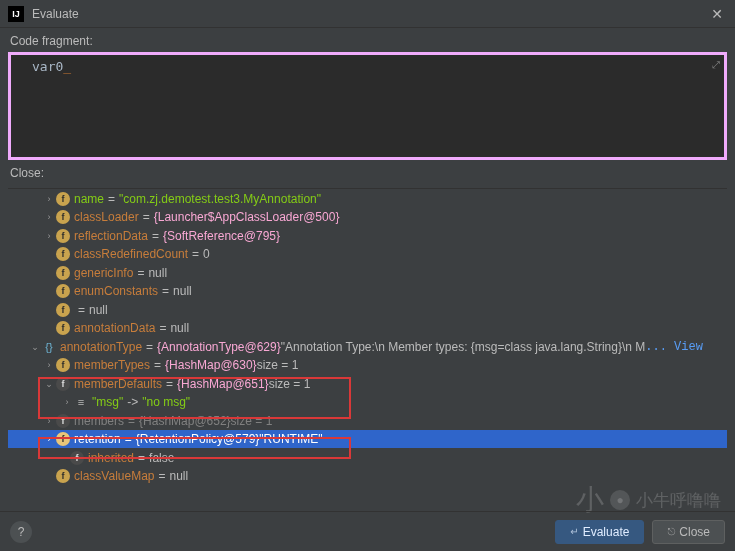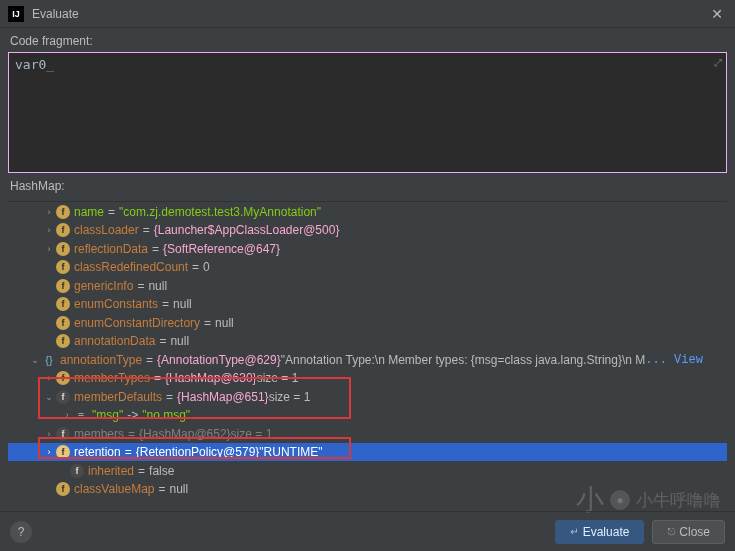--- a/index.html
+++ b/index.html
@@ -29,24 +29,24 @@
   color: #fff;
 }
 .title-text { flex: 1; color: #bbbbbb; }
 .close-x { color: #bbbbbb; font-size: 14px; cursor: pointer; padding: 0 4px; }
 
 .label-row { padding: 6px 10px 4px; color: #bbbbbb; }
 
 .code-area {
   margin: 0 8px;
   background: #2b2b2b;
-  border: 1px solid #f0abfc;
-  height: 121px;
+  border: 3px solid #f0abfc;
+  height: 108px;
   position: relative;
-  padding: 4px 6px;
+  padding: 4px 21px;
   font-family: 'Consolas', monospace;
   font-size: 13px;
   color: #a9b7c6;
 }
 .code-area .caret { color: #cc7832; }
 .expand-icon {
   position: absolute; right: 4px; top: 4px;
   color: #888; font-size: 10px;
 }
 .hint {
@@ -184,21 +184,21 @@
   <div class="close-x">✕</div>
 </div>
 
 <div class="label-row">Code fragment:</div>
 
 <div class="code-area">
   <span>var0</span><span class="caret">_</span>
   <span class="expand-icon">⤢</span>
 </div>
 
-<div class="label-row">HashMap:</div>
+<div class="label-row">Close:</div>
 
 <div class="result-panel" id="tree">
     <div class="tree-row">
       <span class="indent" style="width: 34px;"></span>
       <span class="arrow">›</span>
       <span class="ficon">f</span>
       <span class="val-str-green">name</span>
       <span class="eq" style="margin: 0px 4px;">=</span>
       <span class="val-str-green">"com.zj.demotest.test3.MyAnnotation"</span>
     </div>
@@ -209,21 +209,21 @@
       <span class="key-name">classLoader</span>
       <span class="eq" style="margin: 0px 4px;">=</span>
       <span class="val-type">{Launcher$AppClassLoader@500}</span>
     </div>
     <div class="tree-row">
       <span class="indent" style="width: 34px;"></span>
       <span class="arrow">›</span>
       <span class="ficon">f</span>
       <span class="key-name">reflectionData</span>
       <span class="eq" style="margin: 0px 4px;">=</span>
-      <span class="val-type">{SoftReference@647}</span>
+      <span class="val-type">{SoftReference@795}</span>
     </div>
     <div class="tree-row">
       <span class="indent" style="width: 34px;"></span>
       <span class="arrow"></span>
       <span class="ficon">f</span>
       <span class="key-name">classRedefinedCount</span>
       <span class="eq" style="margin: 0px 4px;">=</span>
       <span class="val-str">0</span>
     </div>
     <div class="tree-row">
@@ -239,21 +239,20 @@
       <span class="arrow"></span>
       <span class="ficon">f</span>
       <span class="key-name">enumConstants</span>
       <span class="eq" style="margin: 0px 4px;">=</span>
       <span class="val-str">null</span>
     </div>
     <div class="tree-row">
       <span class="indent" style="width: 34px;"></span>
       <span class="arrow"></span>
       <span class="ficon">f</span>
-      <span class="key-name">enumConstantDirectory</span>
       <span class="eq" style="margin: 0px 4px;">=</span>
       <span class="val-str">null</span>
     </div>
     <div class="tree-row">
       <span class="indent" style="width: 34px;"></span>
       <span class="arrow"></span>
       <span class="ficon">f</span>
       <span class="key-name">annotationData</span>
       <span class="eq" style="margin: 0px 4px;">=</span>
       <span class="val-str">null</span>

